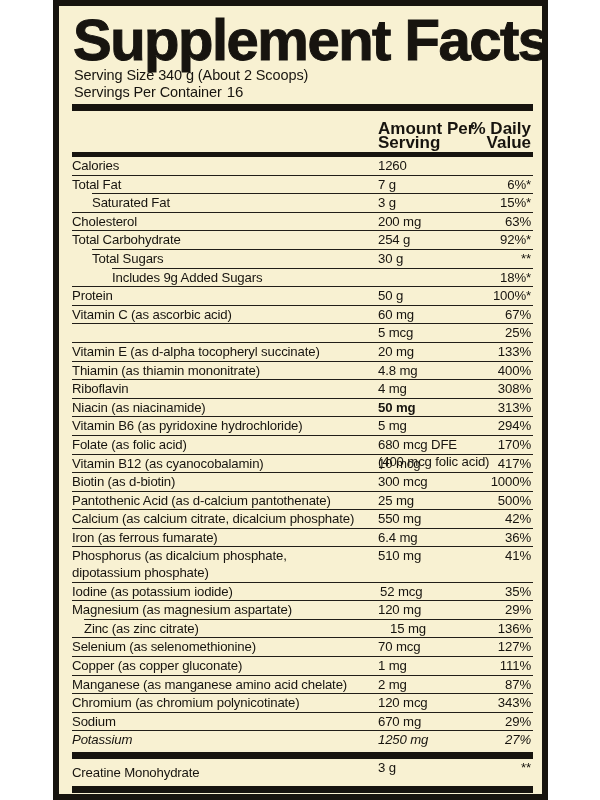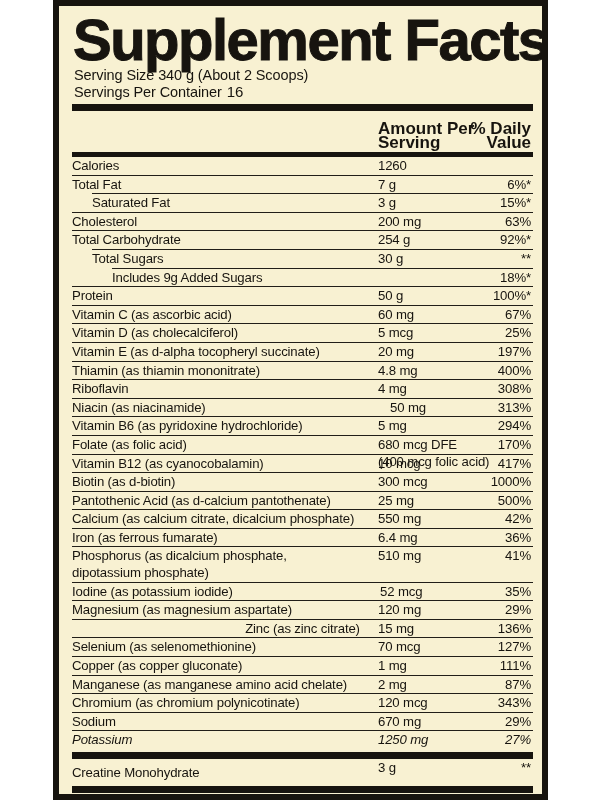--- a/index.html
+++ b/index.html
@@ -107,42 +107,41 @@
     <span class="cell-name">Protein</span>
     <span class="cell-amt" style="left: 306px;">50 g</span>
     <span class="cell-pct">100%*</span>
   </div>
         <div class="row" style="margin-left: 0px;">
     <span class="cell-name">Vitamin C (as ascorbic acid)</span>
     <span class="cell-amt" style="left: 306px;">60 mg</span>
     <span class="cell-pct">67%</span>
   </div>
         <div class="row" style="margin-left: 0px;">
-    <span class="cell-name">Vitamin D (as cholecalciferol)</span>
     <span class="cell-amt" style="left: 306px;">5 mcg</span>
     <span class="cell-pct">25%</span>
   </div>
         <div class="row" style="margin-left: 0px;">
     <span class="cell-name">Vitamin E (as d-alpha tocopheryl succinate)</span>
     <span class="cell-amt" style="left: 306px;">20 mg</span>
-    <span class="cell-pct">197%</span>
+    <span class="cell-pct">133%</span>
   </div>
         <div class="row" style="margin-left: 0px;">
     <span class="cell-name">Thiamin (as thiamin mononitrate)</span>
     <span class="cell-amt" style="left: 306px;">4.8 mg</span>
     <span class="cell-pct">400%</span>
   </div>
         <div class="row" style="margin-left: 0px;">
     <span class="cell-name">Riboflavin</span>
     <span class="cell-amt" style="left: 306px;">4 mg</span>
     <span class="cell-pct">308%</span>
   </div>
         <div class="row" style="margin-left: 0px;">
     <span class="cell-name">Niacin (as niacinamide)</span>
-    <span class="cell-amt" style="left: 318px;">50 mg</span>
+    <span class="cell-amt" style="left: 306px; font-weight: bold;">50 mg</span>
     <span class="cell-pct">313%</span>
   </div>
         <div class="row" style="margin-left: 0px;">
     <span class="cell-name">Vitamin B6 (as pyridoxine hydrochloride)</span>
     <span class="cell-amt" style="left: 306px;">5 mg</span>
     <span class="cell-pct">294%</span>
   </div>
         <div class="row" style="margin-left: 0px;">
     <span class="cell-name">Folate (as folic acid)</span>
     <span class="cell-amt" style="left: 306px;">680 mcg DFE
@@ -183,21 +182,21 @@
         <div class="row" style="margin-left: 0px;">
     <span class="cell-name">Iodine (as potassium iodide)</span>
     <span class="cell-amt" style="left: 308px;">52 mcg</span>
     <span class="cell-pct">35%</span>
   </div>
         <div class="row" style="margin-left: 0px;">
     <span class="cell-name">Magnesium (as magnesium aspartate)</span>
     <span class="cell-amt" style="left: 306px;">120 mg</span>
     <span class="cell-pct">29%</span>
   </div>
-        <div class="row" style="margin-left: 0px; text-align: center;">
+        <div class="row" style="margin-left: 12px;">
     <span class="cell-name">Zinc (as zinc citrate)</span>
     <span class="cell-amt" style="left: 306px;">15 mg</span>
     <span class="cell-pct">136%</span>
   </div>
         <div class="row" style="margin-left: 0px;">
     <span class="cell-name">Selenium (as selenomethionine)</span>
     <span class="cell-amt" style="left: 306px;">70 mcg</span>
     <span class="cell-pct">127%</span>
   </div>
         <div class="row" style="margin-left: 0px;">

